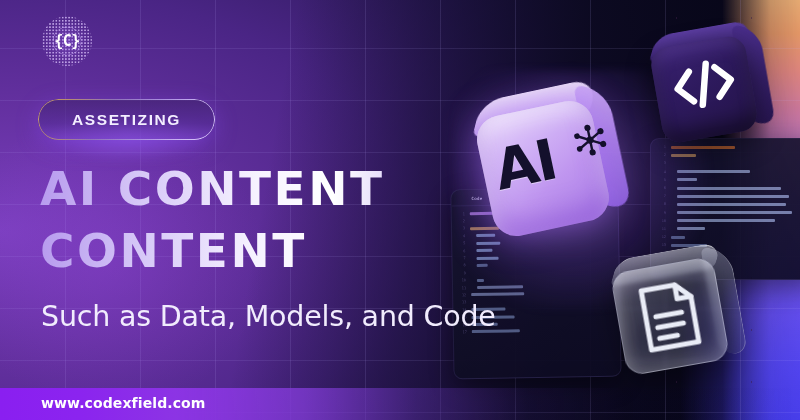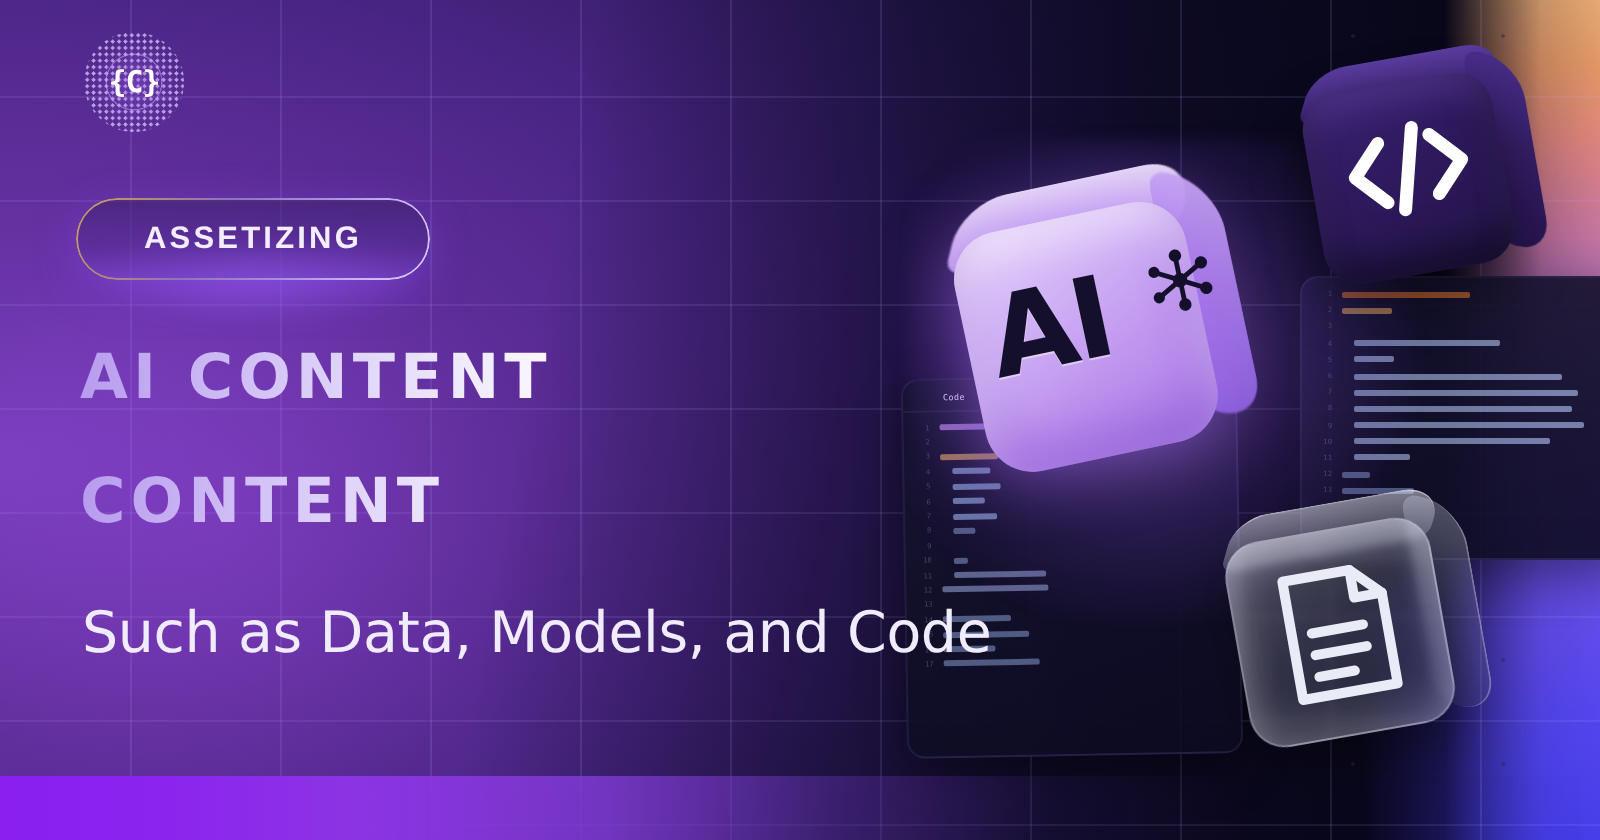--- a/index.html
+++ b/index.html
@@ -249,21 +249,21 @@
     font-family:"Liberation Sans", sans-serif;
   }
 
   
   .headline{
     position:absolute; left:40px; top:158px; width:430px;
   }
   .headline .hl-line{
     font-family:"DejaVu Sans", sans-serif;
     font-weight:bold;
-    font-size:31px;
+    font-size:47px;
     line-height:62px;
     letter-spacing:2.5px;
     background:linear-gradient(92deg,#b79bee 0%, #d9ccf8 26%, #f6f2ff 50%, #ffffff 68%, #cbb9f5 92%);
     -webkit-background-clip:text; background-clip:text;
     -webkit-text-fill-color:transparent; color:transparent;
     text-shadow:none;
     white-space:nowrap;
   }
 
   .subtitle{
@@ -506,14 +506,15 @@
   </div>
 
   <div class="headline">
     <div class="hl-line">AI CONTENT</div>
     <div class="hl-line">CONTENT</div>
   </div>
 
   <div class="subtitle">Such as Data, Models, and Code</div>
 
   <div class="footer-bar"></div>
+  <div class="footer-url">www.codexfield.com</div>
 
 </div>
 
 </body></html>

